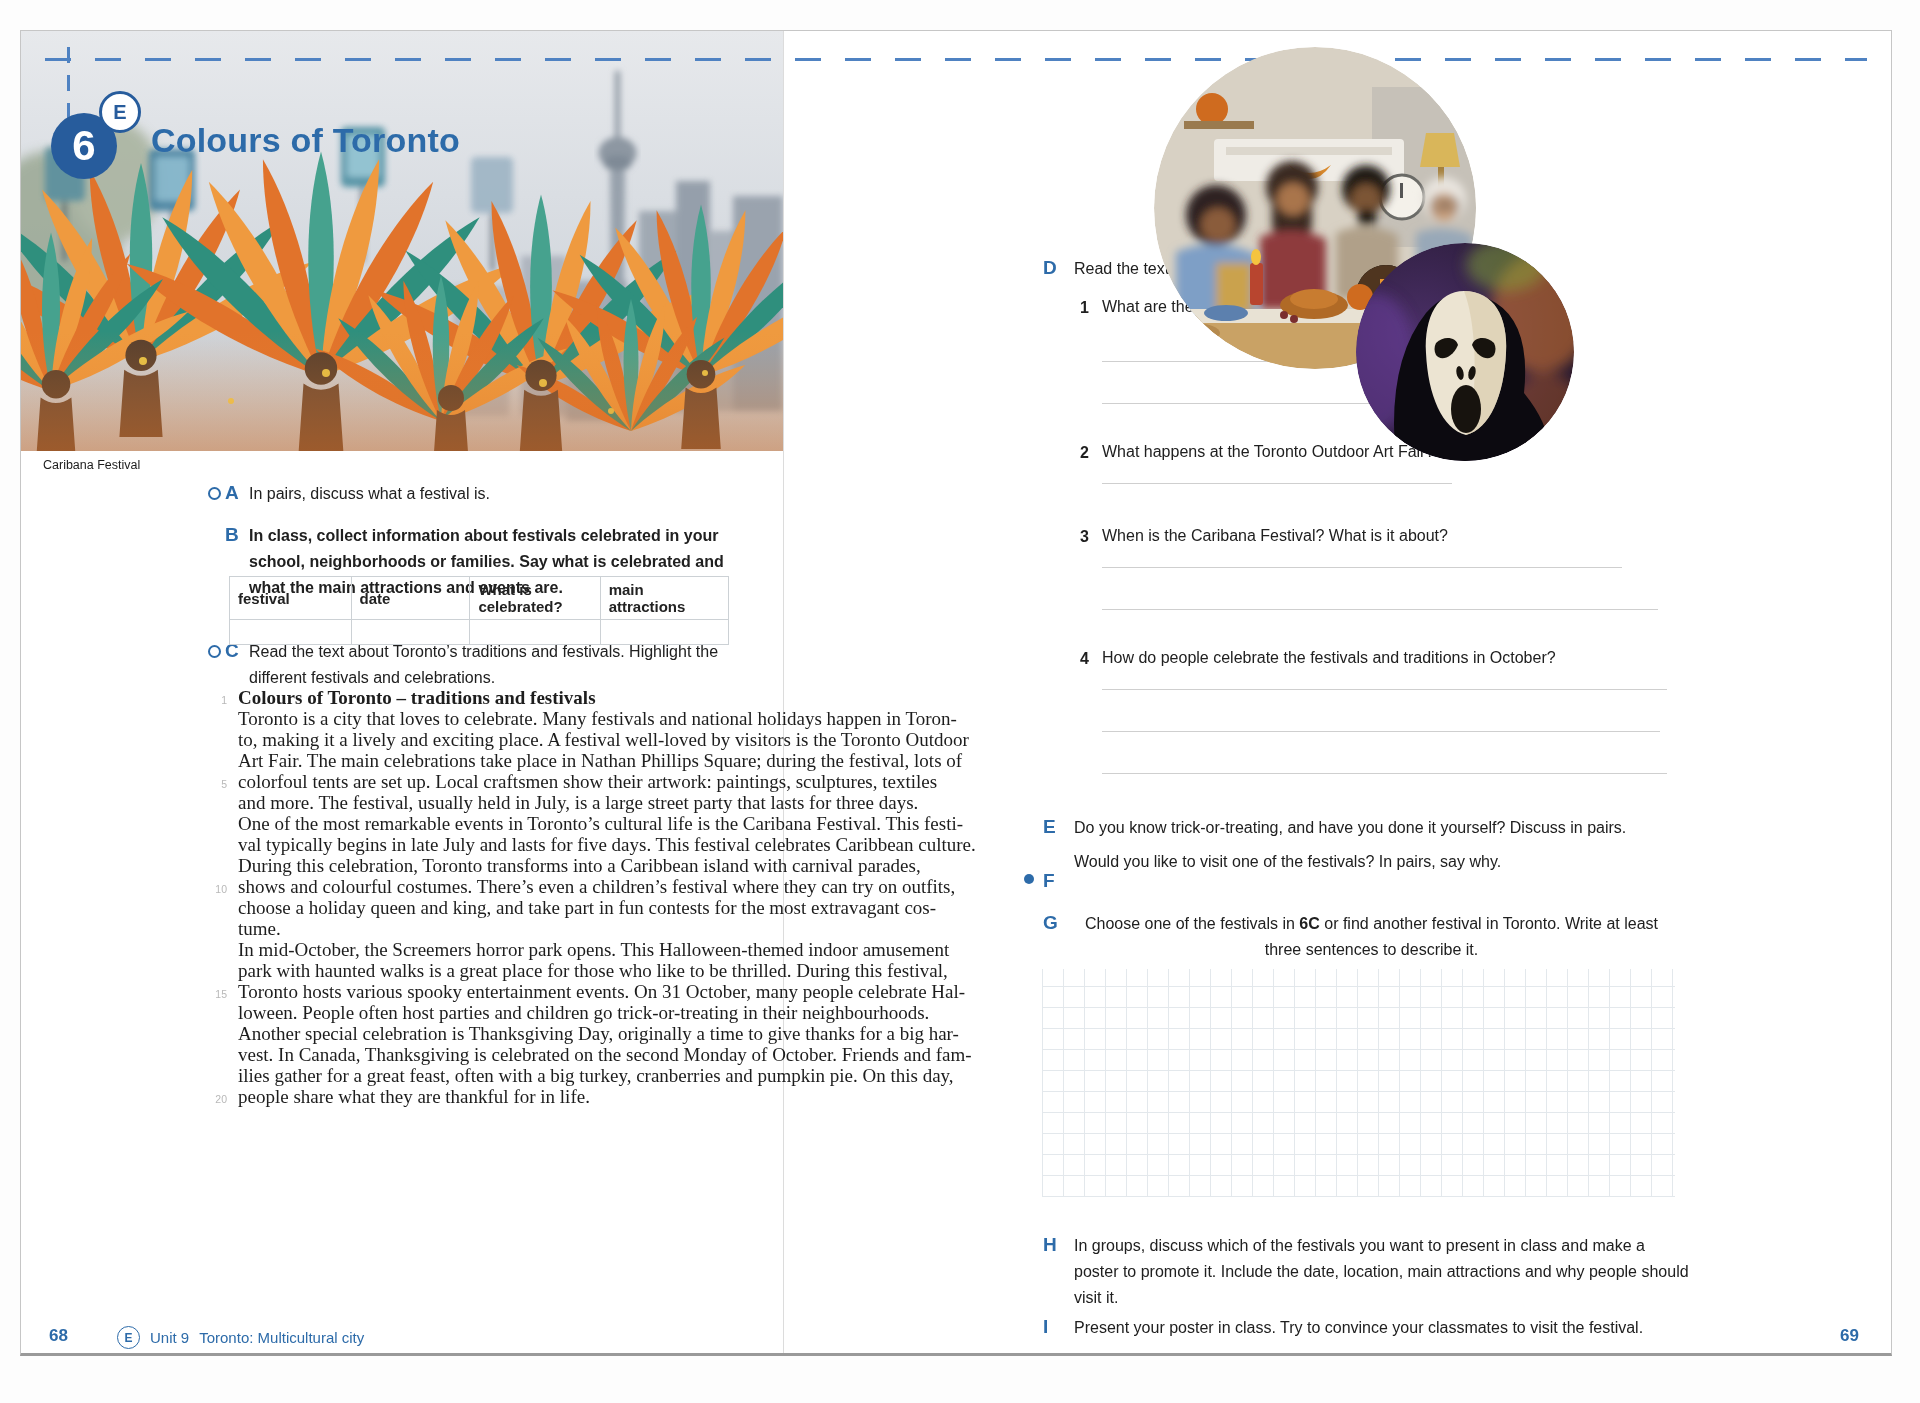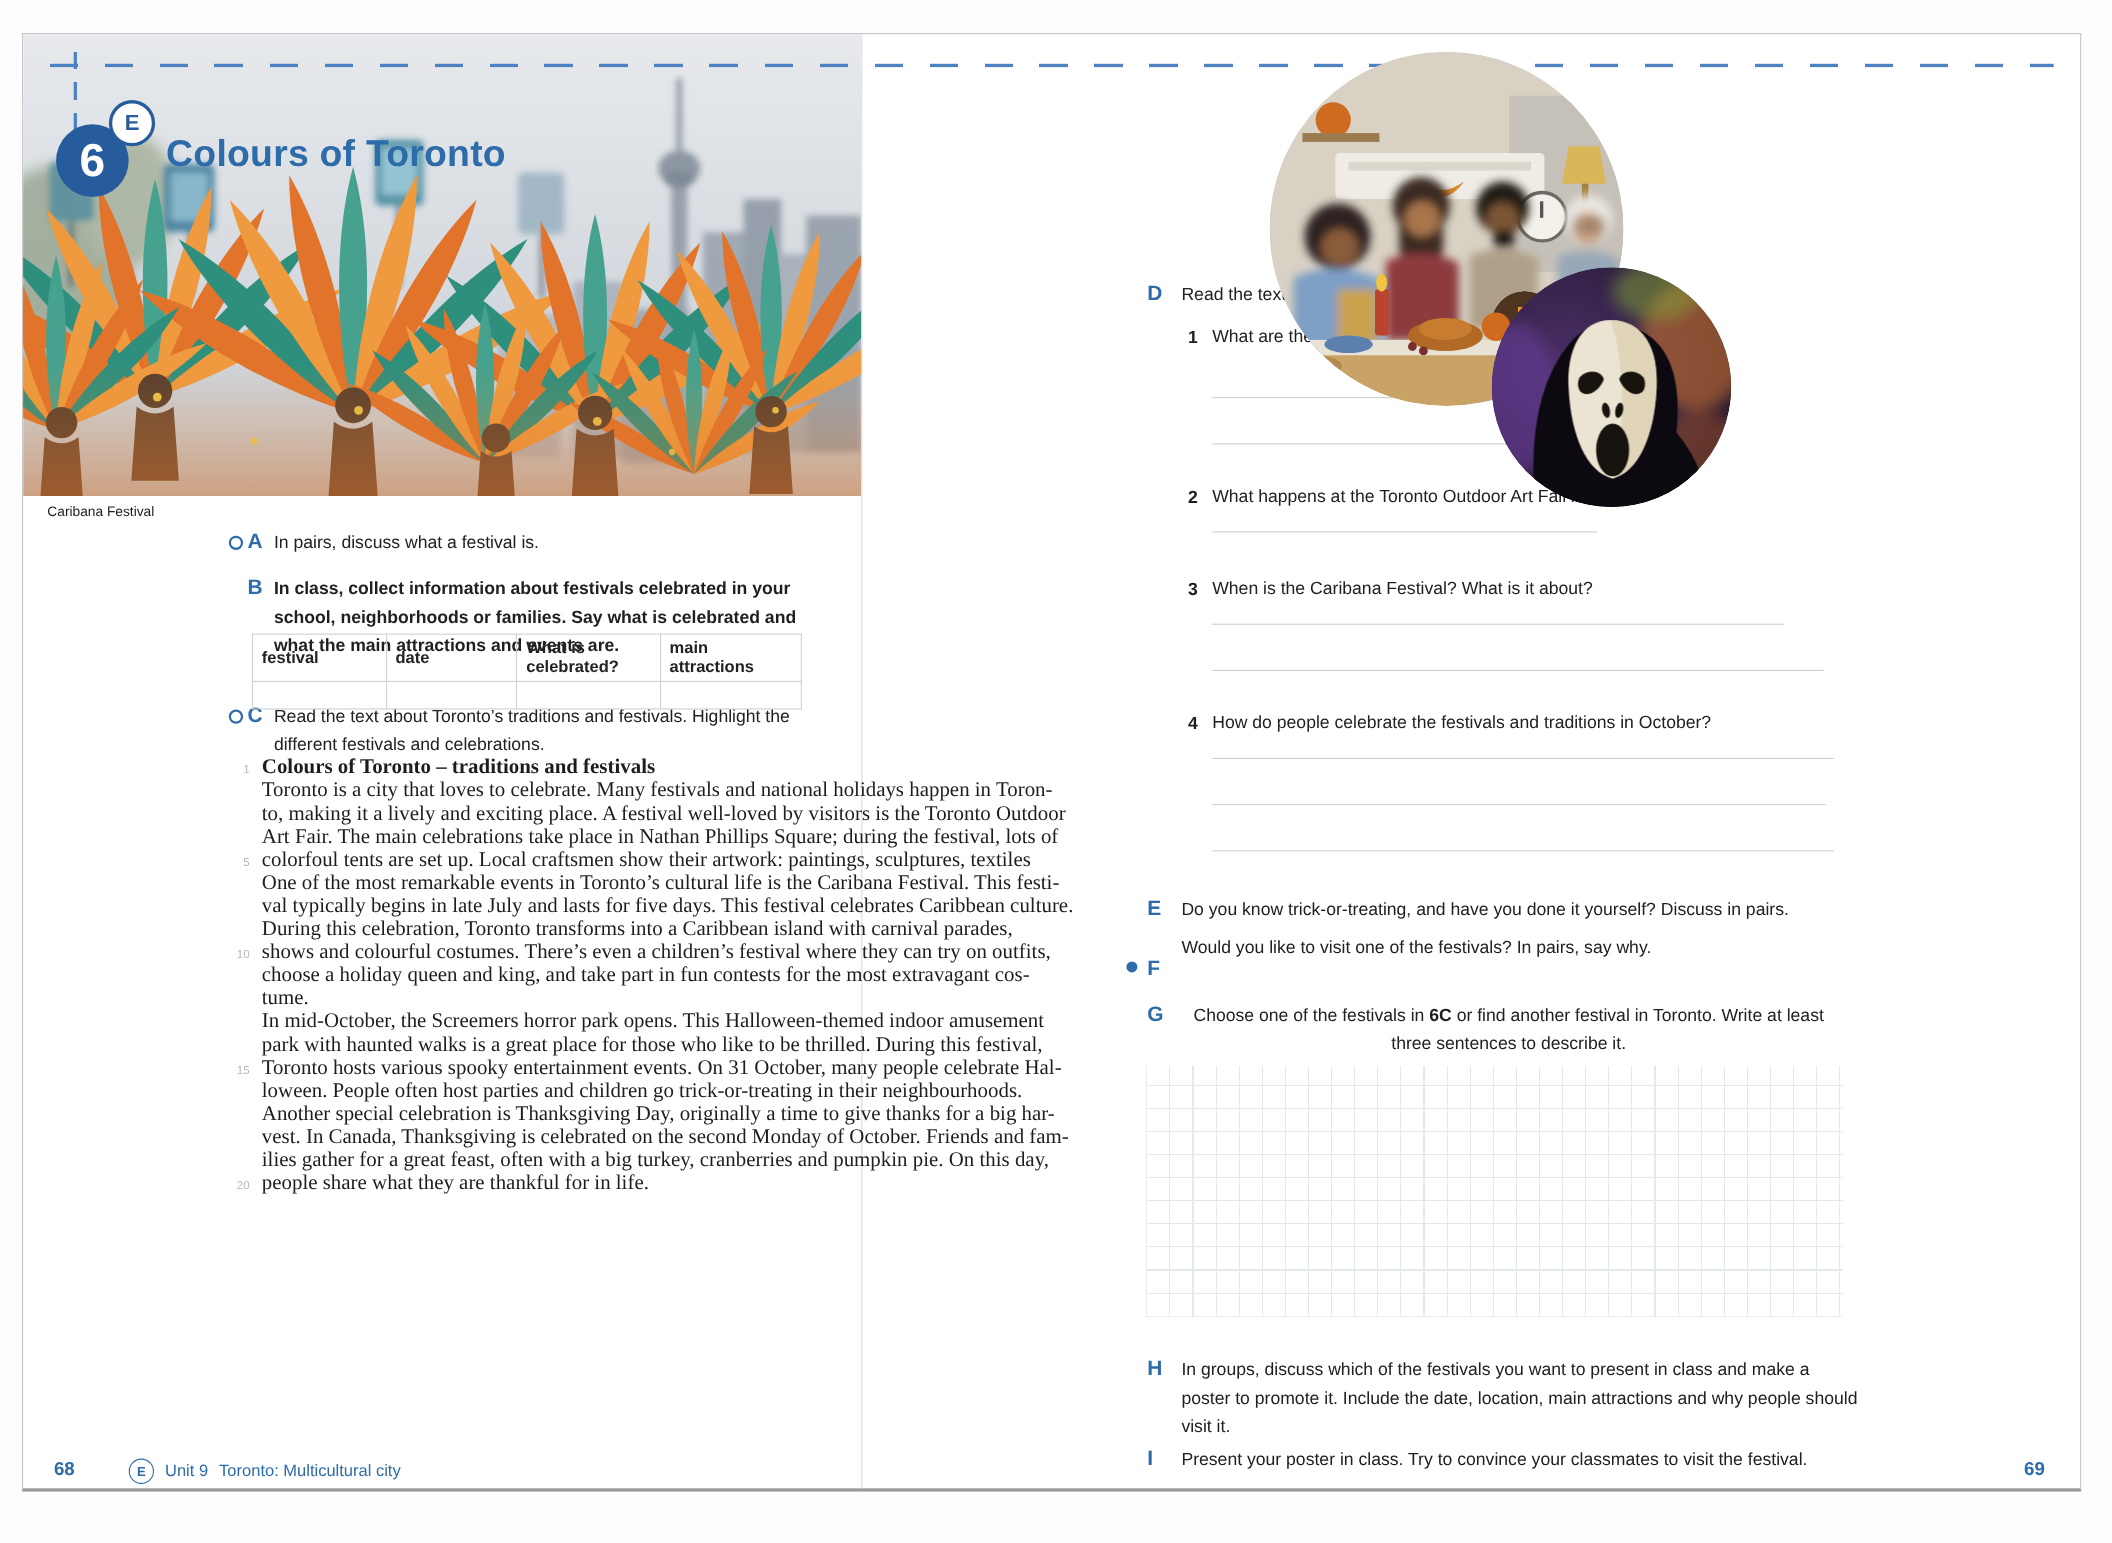--- a/index.html
+++ b/index.html
@@ -240,20 +240,24 @@
             <div class="read-line">
               <span class="lnum"></span>
               <span class="ltext">Art Fair. The main celebrations take place in Nathan Phillips Square; during the festival, lots of</span>
             </div>
 
             <div class="read-line">
               <span class="lnum">5</span>
               <span class="ltext">colorfoul tents are set up. Local craftsmen show their artwork: paintings, sculptures, textiles</span>
             </div>
 
+            <div class="read-line">
+              <span class="lnum"></span>
+              <span class="ltext">and more. The festival, usually held in July, is a large street party that lasts for three days.</span>
+            </div>
 
             <div class="read-line">
               <span class="lnum"></span>
               <span class="ltext">One of the most remarkable events in Toronto’s cultural life is the Caribana Festival. This festi-</span>
             </div>
 
             <div class="read-line">
               <span class="lnum"></span>
               <span class="ltext">val typically begins in late July and lasts for five days. This festival celebrates Caribbean culture.</span>
             </div>

